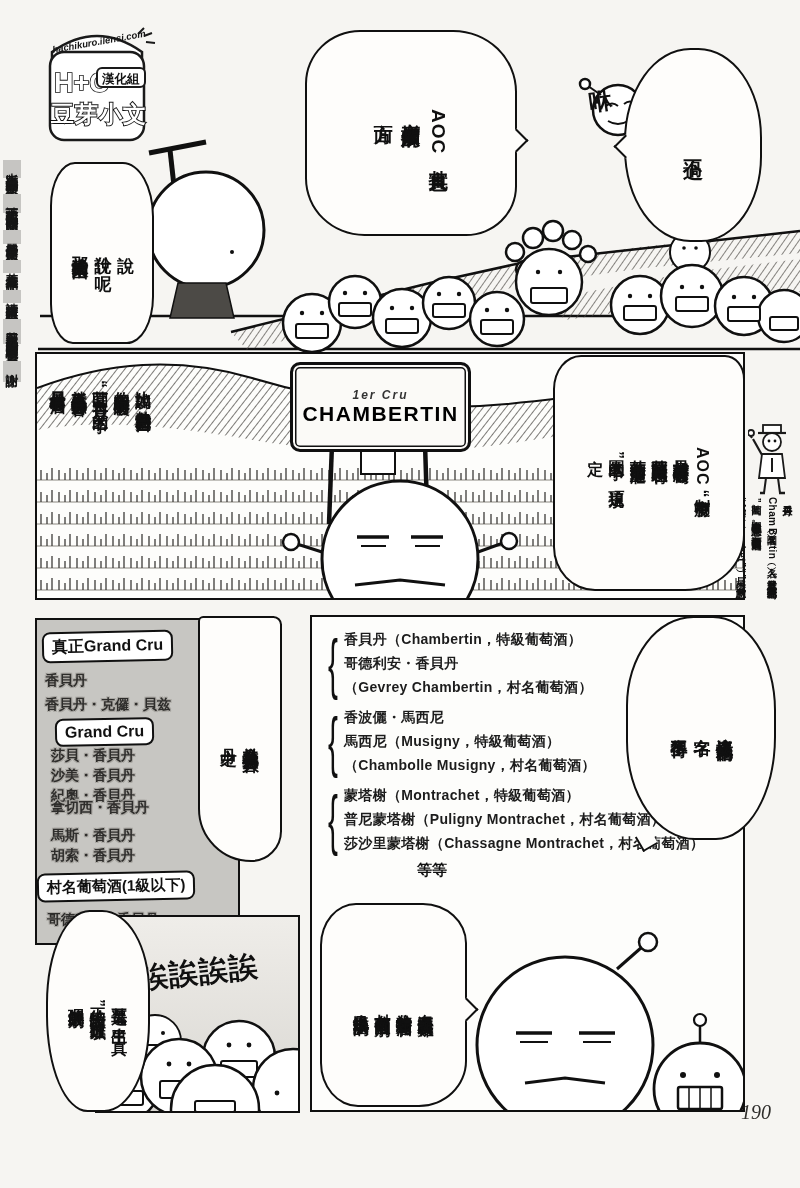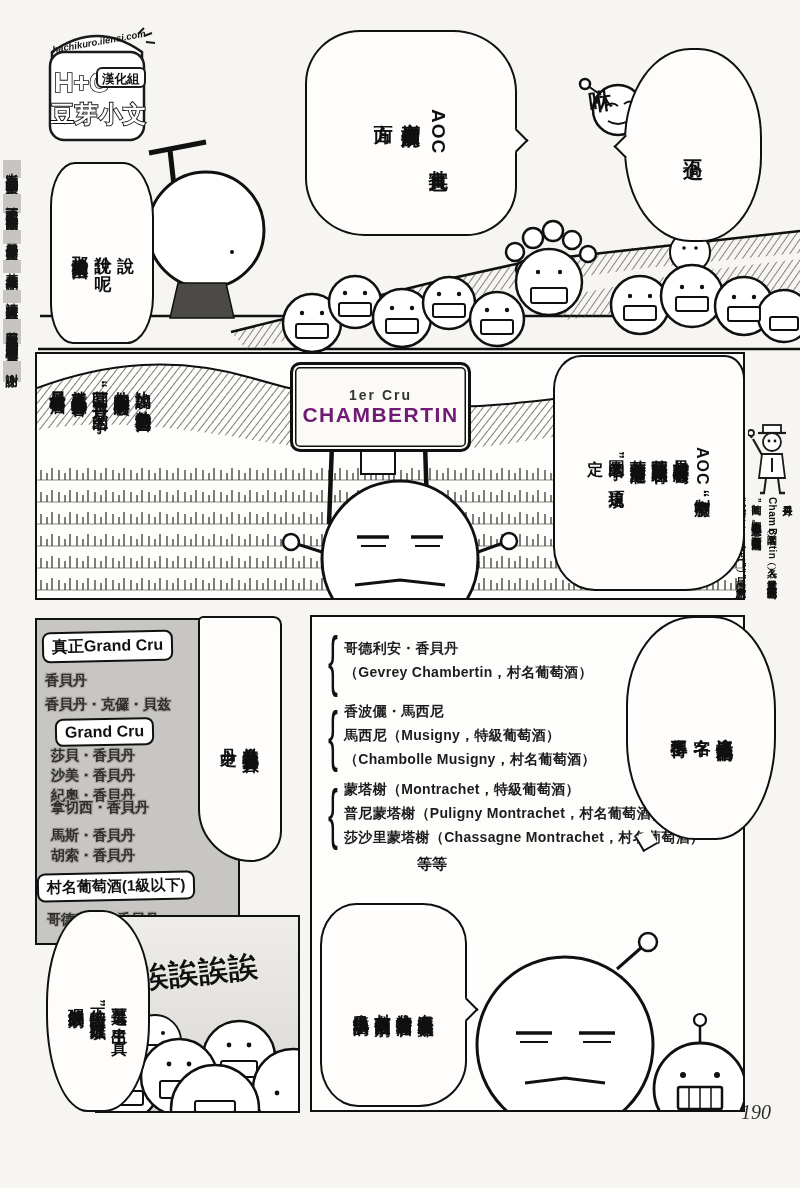--- a/index.html
+++ b/index.html
@@ -28,22 +28,22 @@
   .wine-group{display:flex;align-items:center;margin-bottom:6px;}
   .brace{font-size:66px;font-weight:400;transform:scaleX(.45);color:#101010;line-height:1;}
   .wine-line{font-size:14px;line-height:24px;font-weight:600;color:#1c1c1c;white-space:nowrap;letter-spacing:.3px;}
   .etc{margin-left:95px;font-size:15px;font-weight:700;}
   .sfx{position:absolute;font-weight:800;color:#101010;z-index:2;}
   .pagenum{position:absolute;left:741px;top:1101px;font-family:"Liberation Serif",serif;
            font-style:italic;font-size:20px;color:#2f2e2c;z-index:2;}
   .sign{position:absolute;left:253px;top:8px;width:175px;height:84px;background:#fbfaf7;
         border:3px solid #101010;border-radius:10px;box-shadow:inset 0 0 0 2px #fbfaf7,inset 0 0 0 3.5px #101010;
         display:flex;flex-direction:column;align-items:center;justify-content:center;z-index:2;}
-  .sign-script{font-size:14px;font-weight:600;color:#333;letter-spacing:2px;}
-  .sign-main{font-size:21px;font-weight:800;letter-spacing:1.5px;color:#701a75;}
+  .sign-script{font-style:italic;font-size:12px;font-weight:600;color:#333;letter-spacing:2px;}
+  .sign-main{font-size:21px;font-weight:800;letter-spacing:1.5px;color:#000000;}
   svg{display:block;}
 </style>
 </head>
 <body>
 
 <div class="page">
 
   <div class="sidebar">
     <span>本版本谨供網友學習及交流</span>
     <span>請于下載后二十四小時內刪除</span>
@@ -273,20 +273,21 @@
   <div class="bubble" style="left:198px;top:616px;width:84px;height:246px;border-radius:6px 10px 36px 62px;">
     <div class="vtext" style="font-size:16.5px;">並且在熱弗雷・香貝
 丹之中</div>
   </div>
 
   <div class="panel" style="left:310px;top:615px;width:435px;height:497px;z-index:1;">
     <div class="wine-list">
       <div class="wine-group">
         <span class="brace">{</span>
         <div>
+          <div class="wine-line">香貝丹（Chambertin，特級葡萄酒）</div>
           <div class="wine-line">哥德利安・香貝丹</div>
           <div class="wine-line">（Gevrey Chambertin，村名葡萄酒）</div>
         </div>
       </div>
       <div class="wine-group">
         <span class="brace">{</span>
         <div>
           <div class="wine-line">香波儷・馬西尼</div>
           <div class="wine-line">馬西尼（Musigny，特級葡萄酒）</div>
           <div class="wine-line">（Chambolle Musigny，村名葡萄酒）</div>

